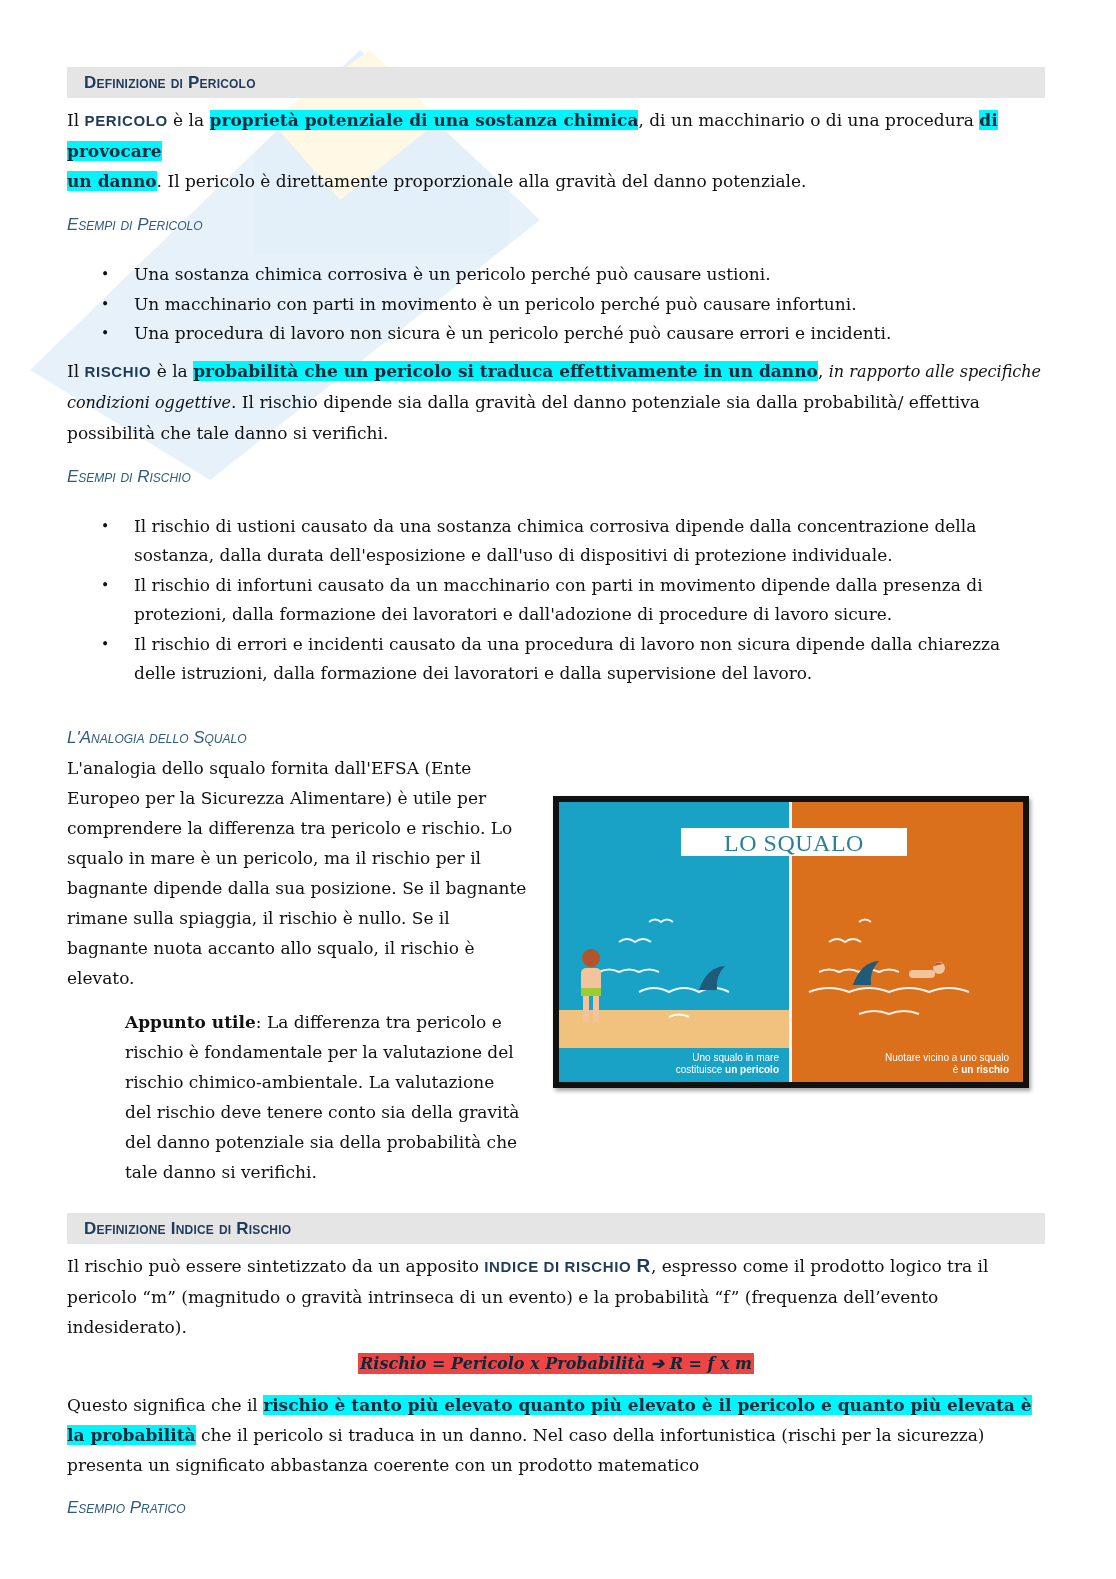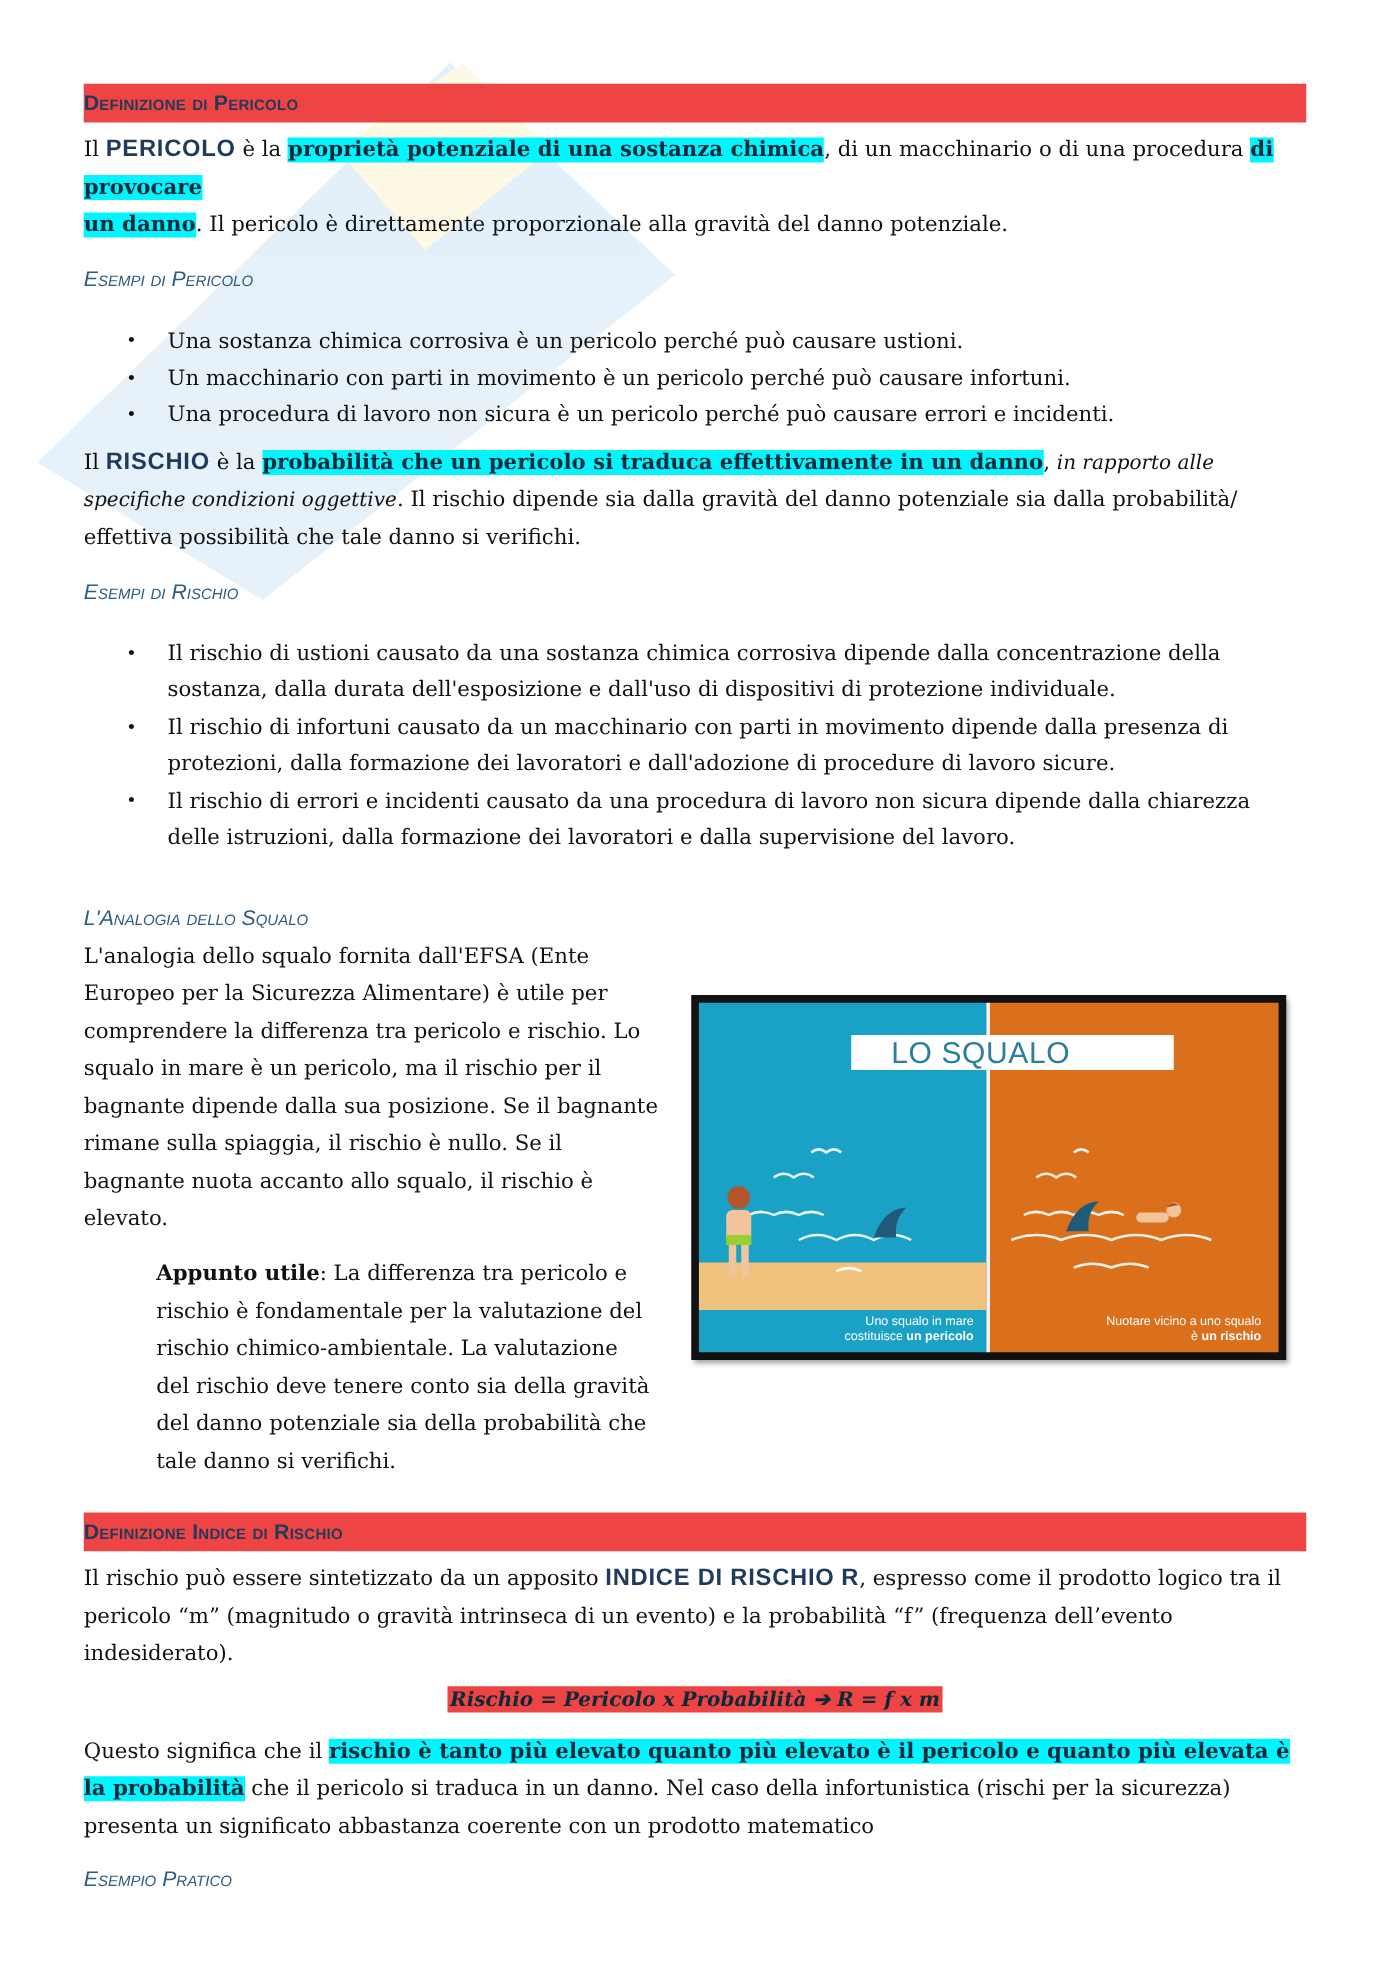--- a/index.html
+++ b/index.html
@@ -1,42 +1,42 @@
 <!DOCTYPE html>
 <html><head>
 <meta charset="utf-8">
 <style>
   html, body { margin: 0; padding: 0; background: #ffffff; }
   body { width: 1116px; height: 1579px; position: relative; overflow: hidden;
          font-family: "DejaVu Serif", serif; color: #111; }
   .page { position: absolute; left: 0; top: 0; width: 1116px; height: 1579px; }
   .watermark { position: absolute; left: 20px; top: 40px; width: 520px; height: 440px; pointer-events: none; }
   .content { position: absolute; left: 67px; top: 67px; width: 978px; }
-  .h1 { background: #ef4444; height: 31px; line-height: 31px; padding-left: 0; margin: 0;
+  .h1 { background: #e5e5e5; height: 31px; line-height: 31px; padding-left: 17px; margin: 0;
         font-family: "Liberation Sans", sans-serif; font-weight: bold; color: #1f3a5a; font-size: 17px;
         font-variant: small-caps; letter-spacing: 0.2px; }
   .p { font-size: 17px; line-height: 30px; margin: 0; }
-  .kw { font-family: "Liberation Sans", sans-serif; font-weight: bold; color: #1f3a5a; font-size: 19px; letter-spacing: 0.6px; }
+  .kw { font-family: "Liberation Sans", sans-serif; font-weight: bold; color: #1f3a5a; font-size: 15px; letter-spacing: 0.6px; }
   .hl { background: #00f5ff; font-weight: bold; color: #062a3a; }
   .h2 { font-family: "Liberation Sans", sans-serif; font-style: italic; color: #2f5b80; font-size: 17px;
         font-variant: small-caps; margin: 0; height: 30px; line-height: 30px; }
   ul.bul { list-style: none; margin: 0; padding: 0; }
   ul.bul li { position: relative; padding-left: 67px; font-size: 17px; line-height: 29.5px; }
   ul.bul li .dot { position: absolute; left: 34px; top: 0; font-size: 14px; }
   .em { font-style: italic; font-size: 16px; }
   .formula { text-align: center; margin: 0; height: 30px; line-height: 30px; }
   .formula span.f { background: #ef4444; font-weight: bold; font-style: italic; color: #0a2a3a; font-size: 16px; padding: 1px 2px; }
   .shark { position: absolute; left: 553px; top: 796px; width: 476px; height: 292px; background: #111;
            box-shadow: 2px 3px 4px rgba(0,0,0,0.35); }
   .shark .inner { position: absolute; left: 6px; top: 6px; right: 6px; bottom: 6px; overflow: hidden; }
   .shark .left { position: absolute; left: 0; top: 0; width: 230px; height: 100%; background: #1aa1c6; }
   .shark .right { position: absolute; left: 233px; top: 0; right: 0; height: 100%; background: #da6f1c; }
   .shark .divider { position: absolute; left: 230px; top: 0; width: 3px; height: 100%; background: #f2f2f2; }
   .shark .title { position: absolute; left: 122px; top: 26px; width: 226px; height: 28px; background: #fff;
-                  font-family: Liberation Sans, sans-serif; font-size: 24px; color: #2b7f99; text-align: left; line-height: 30px; letter-spacing: 0.5px; padding-left: 32px; }
+                  font-family: Liberation Serif, serif; font-size: 24px; color: #2b7f99; text-align: center; line-height: 30px; letter-spacing: 0.5px; }
   .shark .sand { position: absolute; left: 0; top: 208px; width: 230px; height: 38px; background: #f1c27d; }
   .shark .cap { position: absolute; font-family: "Liberation Sans", sans-serif; font-size: 10px; color: #fff; text-align: right; line-height: 12px; }
 </style>
 </head>
 <body>
 
 <div class="page">
 
   <svg class="watermark" viewBox="0 0 520 440">
     <g opacity="0.13">

